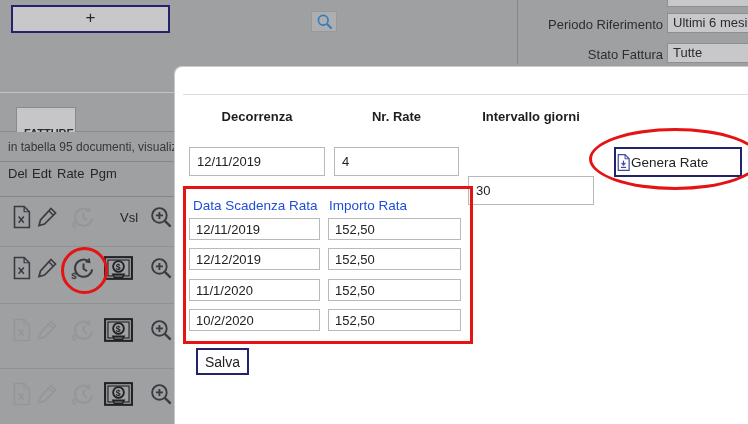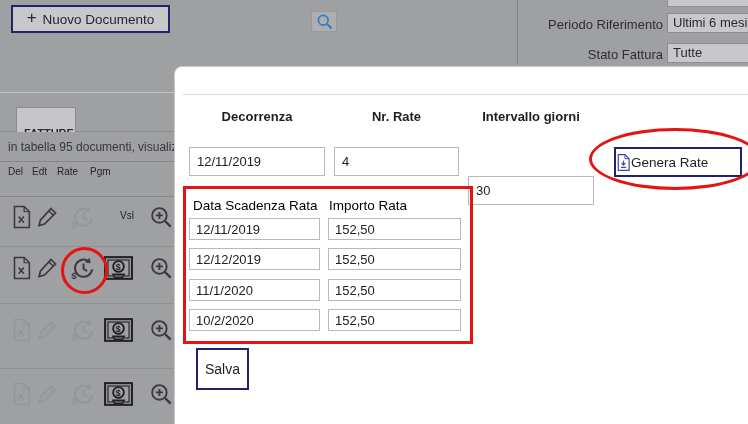--- a/index.html
+++ b/index.html
@@ -21,58 +21,57 @@
   .filter-box{left:667px;width:93px;height:20px;background:#c8c8ca;border:1px solid #8e8e90;
     font-size:13px;color:#2b2b2f;padding:1px 5px;white-space:nowrap;overflow:hidden;cursor:pointer;}
   #hline-top{left:0;top:92px;width:748px;height:1px;background:#c3c3c5;}
   .tab{top:107px;border:1px solid #8a8a8c;font-size:11px;font-weight:bold;color:#2b2b33;
     display:flex;align-items:flex-start;padding:19px 7px 0 7px;white-space:nowrap;overflow:hidden;cursor:pointer;margin-left:13px;}
   #tab-fatture{left:3px;width:60px;height:25px;background:#c6c6c8;border-bottom:none;z-index:2;}
   #tab-note{left:67px;width:120px;height:24px;background:#a7a7a9;}
   #tab-line{left:0;top:131px;width:190px;height:1px;background:#8a8a8c;z-index:1;}
   #table-info{left:8px;top:140px;font-size:12px;color:#37373b;white-space:nowrap;}
   .tline{left:0;width:190px;height:1px;background:#87878a;}
-  #doc-header span{position:absolute;top:166px;font-size:10px;color:#26262a;}
+  #doc-header span{position:absolute;top:166px;font-size:13px;color:#26262a;}
   .doc-row{position:absolute;left:0;width:190px;height:34px;}
   .act{position:absolute;top:0;display:flex;align-items:center;justify-content:center;color:#3a3a40;cursor:pointer;}
   .act.state-disabled{color:#95969a;cursor:default;}
   .act[data-col="pgm"]{color:#222226;}
   .rowline{left:0;width:190px;height:1px;background:#919194;}
 
   
   #modal{left:174px;top:66px;width:574px;height:358px;background:#ffffff;z-index:5;
     border-top:1px solid #c9c9c9;border-left:1px solid #c9c9c9;border-top-left-radius:8px;}
   #modal-title{left:12px;top:4px;font-size:15px;font-weight:bold;color:#e2973a;}
   #modal-divider{left:8px;top:27px;right:0;height:1px;background:#dddddd;}
   .fld-label{top:42px;text-align:center;font-weight:bold;font-size:13px;color:#1e1e22;}
   .fld-input{top:80px;height:29px;border:1px solid #b9b9b9;background:#fff;font-size:13px;color:#222;
     padding:0 7px;outline:none;}
   #genera-btn{left:439px;top:80px;width:128px;height:30px;background:#fff;border:2px solid #23236b;
     display:flex;align-items:center;justify-content:flex-start;font-size:13.5px;color:#222;cursor:pointer;}
   #genera-btn .gicon{color:#3f48a0;display:flex;}
-  .rate-header{top:131px;font-size:13.5px;color:#000000;text-align:center;}
+  .rate-header{top:131px;font-size:13.5px;color:#1d4ed8;text-align:center;}
   .rate-input{position:absolute;height:22px;border:1px solid #b9b9b9;background:#fff;font-size:13px;
     color:#222;padding:0 6px;outline:none;}
-  #salva-btn{left:21px;top:281px;width:53px;height:42px;background:#fff;border:2px solid #23236b;
+  #salva-btn{left:21px;top:281px;width:53px;height:27px;background:#fff;border:2px solid #23236b;
     font-size:14px;color:#222;display:flex;align-items:center;justify-content:center;cursor:pointer;}
 
   
   .annot{position:absolute;border:3px solid #e41414;z-index:9;pointer-events:none;}
   #annot-circle{left:61px;top:247px;width:47px;height:47px;border-radius:50%;}
   #annot-rect{left:183px;top:186px;width:290px;height:158px;}
   #annot-ellipse{left:589px;top:128px;width:172px;height:62px;border-radius:50%;}
 </style>
 </head>
 <body>
 
 <div id="screen">
 
   <div class="abs" id="new-doc-btn">
     <span class="plus">+</span>
-    <span>Nuovo Documento</span>
   </div>
 
   <div class="abs" id="search-btn">
     <span style="display:flex;">
       <svg width="17" height="17" viewBox="0 0 20 20" fill="none" stroke="currentColor">
         <circle cx="8.5" cy="8.5" r="5.7" stroke-width="2"></circle>
         <path d="M13 13l5.3 5.3" stroke-width="2.4"></path>
       </svg>
     </span>
   </div>

